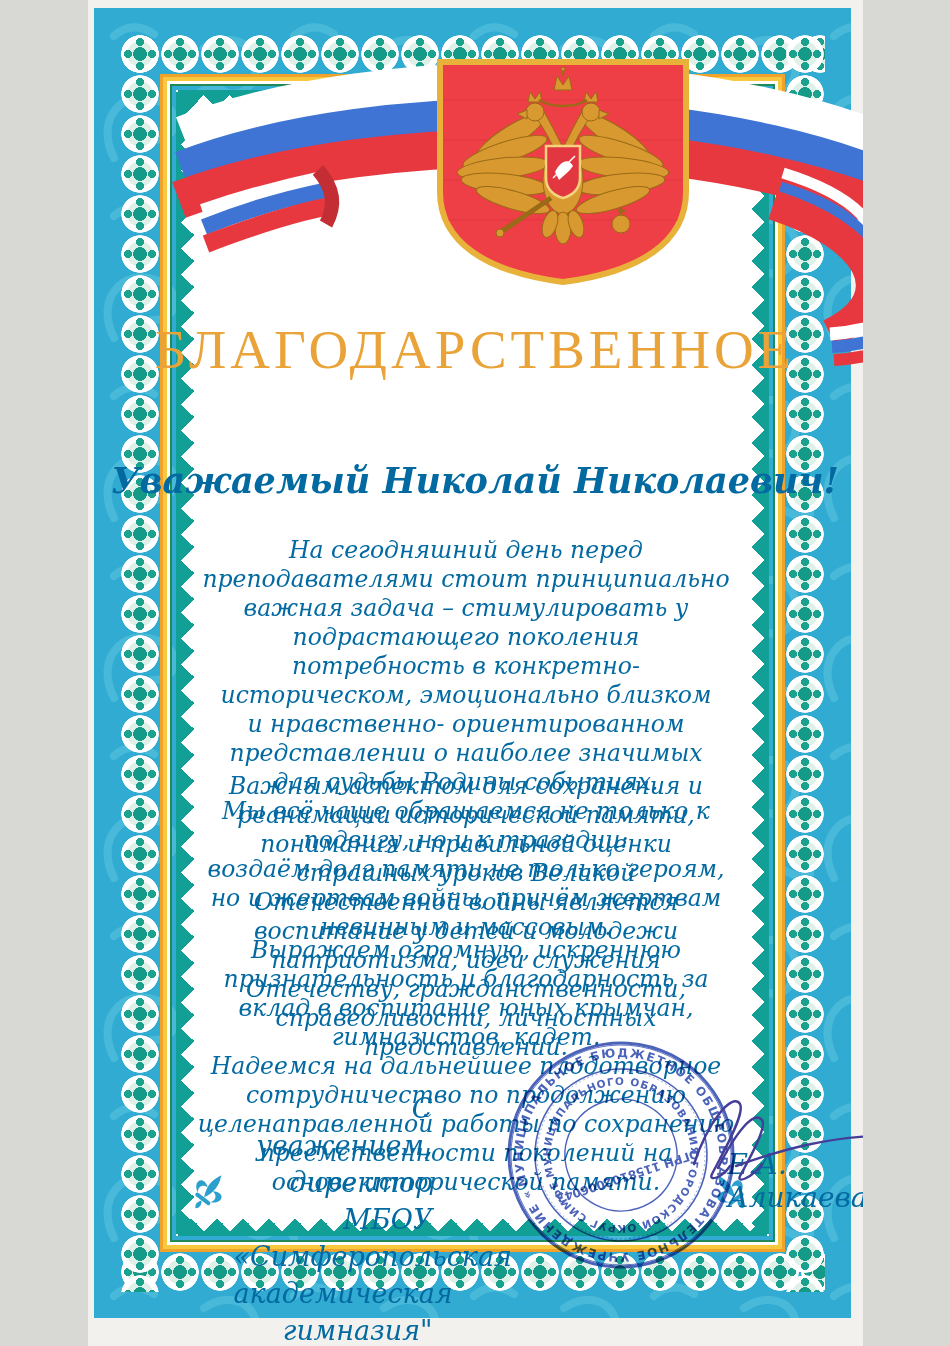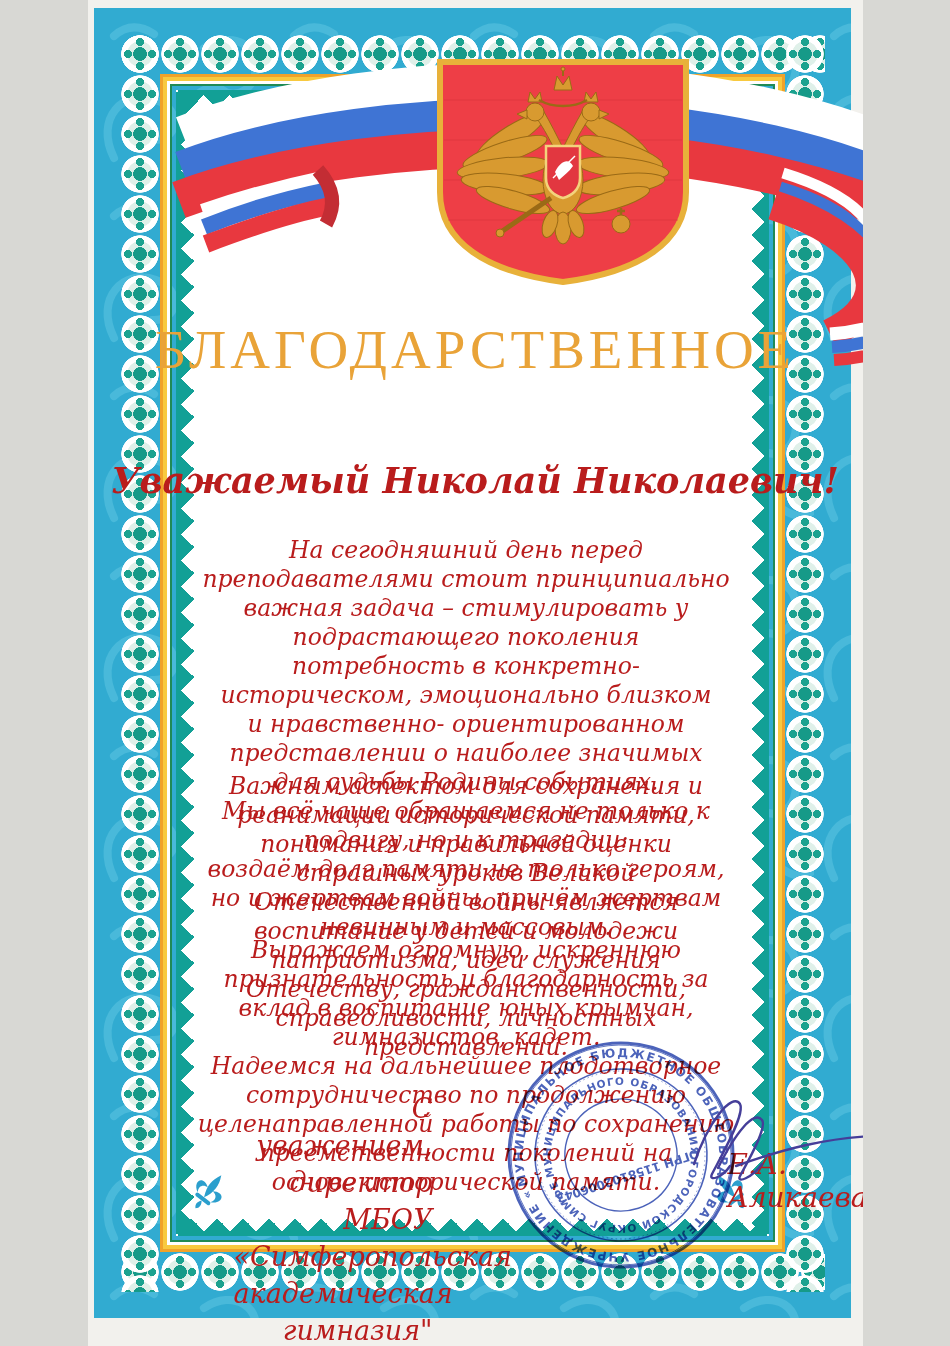--- a/index.html
+++ b/index.html
@@ -58,21 +58,21 @@
   .fleur-bl{left:92px;bottom:104px;transform:rotate(38deg);}
   .fleur-br{right:98px;bottom:104px;transform:rotate(-38deg);}
 
   
   .ribbon{position:absolute;left:40px;top:40px;z-index:6;}
   .emblem{position:absolute;left:340px;top:52px;z-index:7;}
   .stamp{position:absolute;left:408px;top:1030px;z-index:9;opacity:0.92;mix-blend-mode:multiply;}
   .autograph{position:absolute;left:588px;top:1078px;z-index:10;}
 
   
-  .txt{position:absolute;left:0;right:0;z-index:8;text-align:center;color:#b91c1c;}
+  .txt{position:absolute;left:0;right:0;z-index:8;text-align:center;color:#0369a1;}
   .title{top:318px;color:#e9a338;font-family:"Liberation Serif",serif;
          font-size:55px;line-height:64px;letter-spacing:4px;font-weight:500;}
   .salutation{top:460px;font-style:italic;font-weight:bold;font-size:35px;}
   .para{font-style:italic;font-size:23.5px;line-height:29px;white-space:pre-line;left:110px;right:128px;}
   .p1{top:536px;} .p2{top:772px;} .p3{top:936px;}
   .closing{top:1090px;left:146px;right:430px;text-align:right;font-style:italic;
            font-size:27px;line-height:37px;white-space:pre-line;}
   .signer{top:1148px;left:640px;right:70px;font-style:italic;font-size:28px;text-align:left;}
 </style>
 </head>

